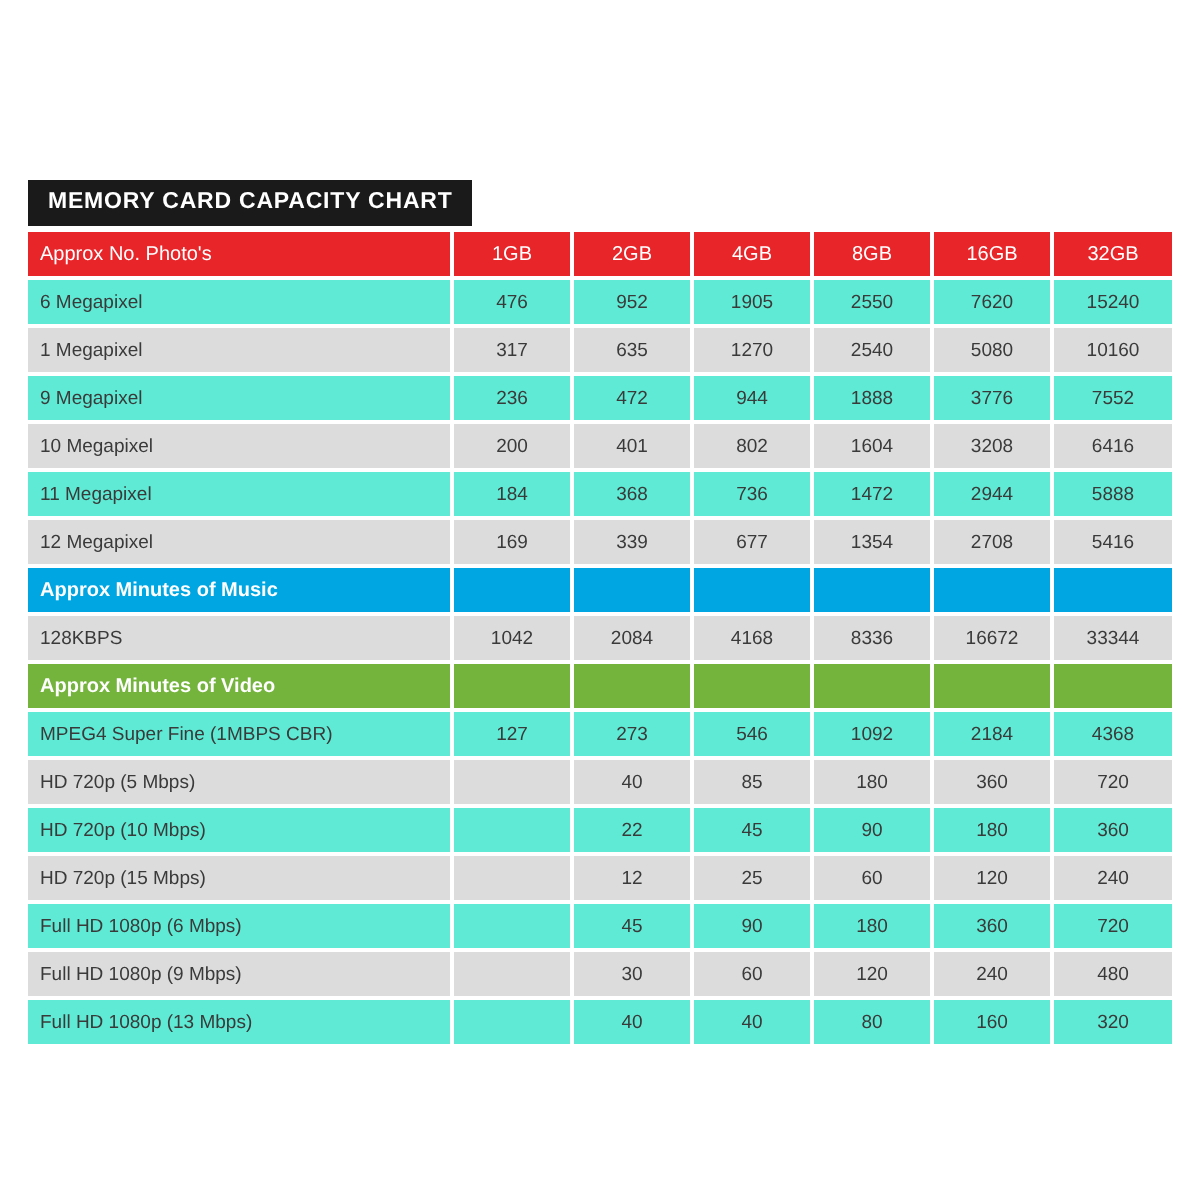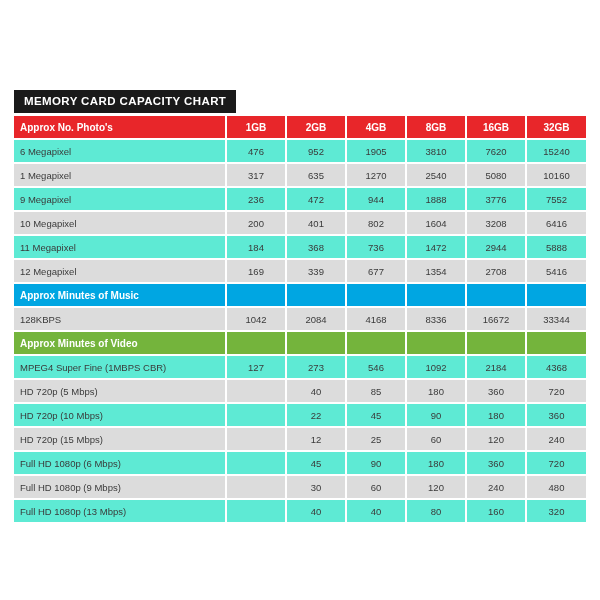--- a/index.html
+++ b/index.html
@@ -52,21 +52,21 @@
     border-bottom: 2px solid #ffffff;
   }
   table.cap td:last-child { border-right: none; }
   
   col.c0 { width: 212px; }
   col.cn { width: 60px; }
   
   tr.hdr-red td {
     background: #e8262a;
     color: #ffffff;
-    font-weight: bold;
+    font-weight: normal;
     font-size: 10px;
   }
   tr.hdr-blue td {
     background: #00a6e2;
     color: #ffffff;
     font-weight: bold;
     font-size: 10px;
   }
   tr.hdr-green td {
     background: #74b43c;
@@ -112,21 +112,21 @@
           <td class="val">8GB</td>
           <td class="val">16GB</td>
           <td class="val">32GB</td>
         </tr>
 
         <tr class="d-light">
           <td class="label">6 Megapixel</td>
           <td class="val">476</td>
           <td class="val">952</td>
           <td class="val">1905</td>
-          <td class="val">3810</td>
+          <td class="val">2550</td>
           <td class="val">7620</td>
           <td class="val">15240</td>
         </tr>
         <tr class="d-dark">
           <td class="label">1 Megapixel</td>
           <td class="val">317</td>
           <td class="val">635</td>
           <td class="val">1270</td>
           <td class="val">2540</td>
           <td class="val">5080</td>

